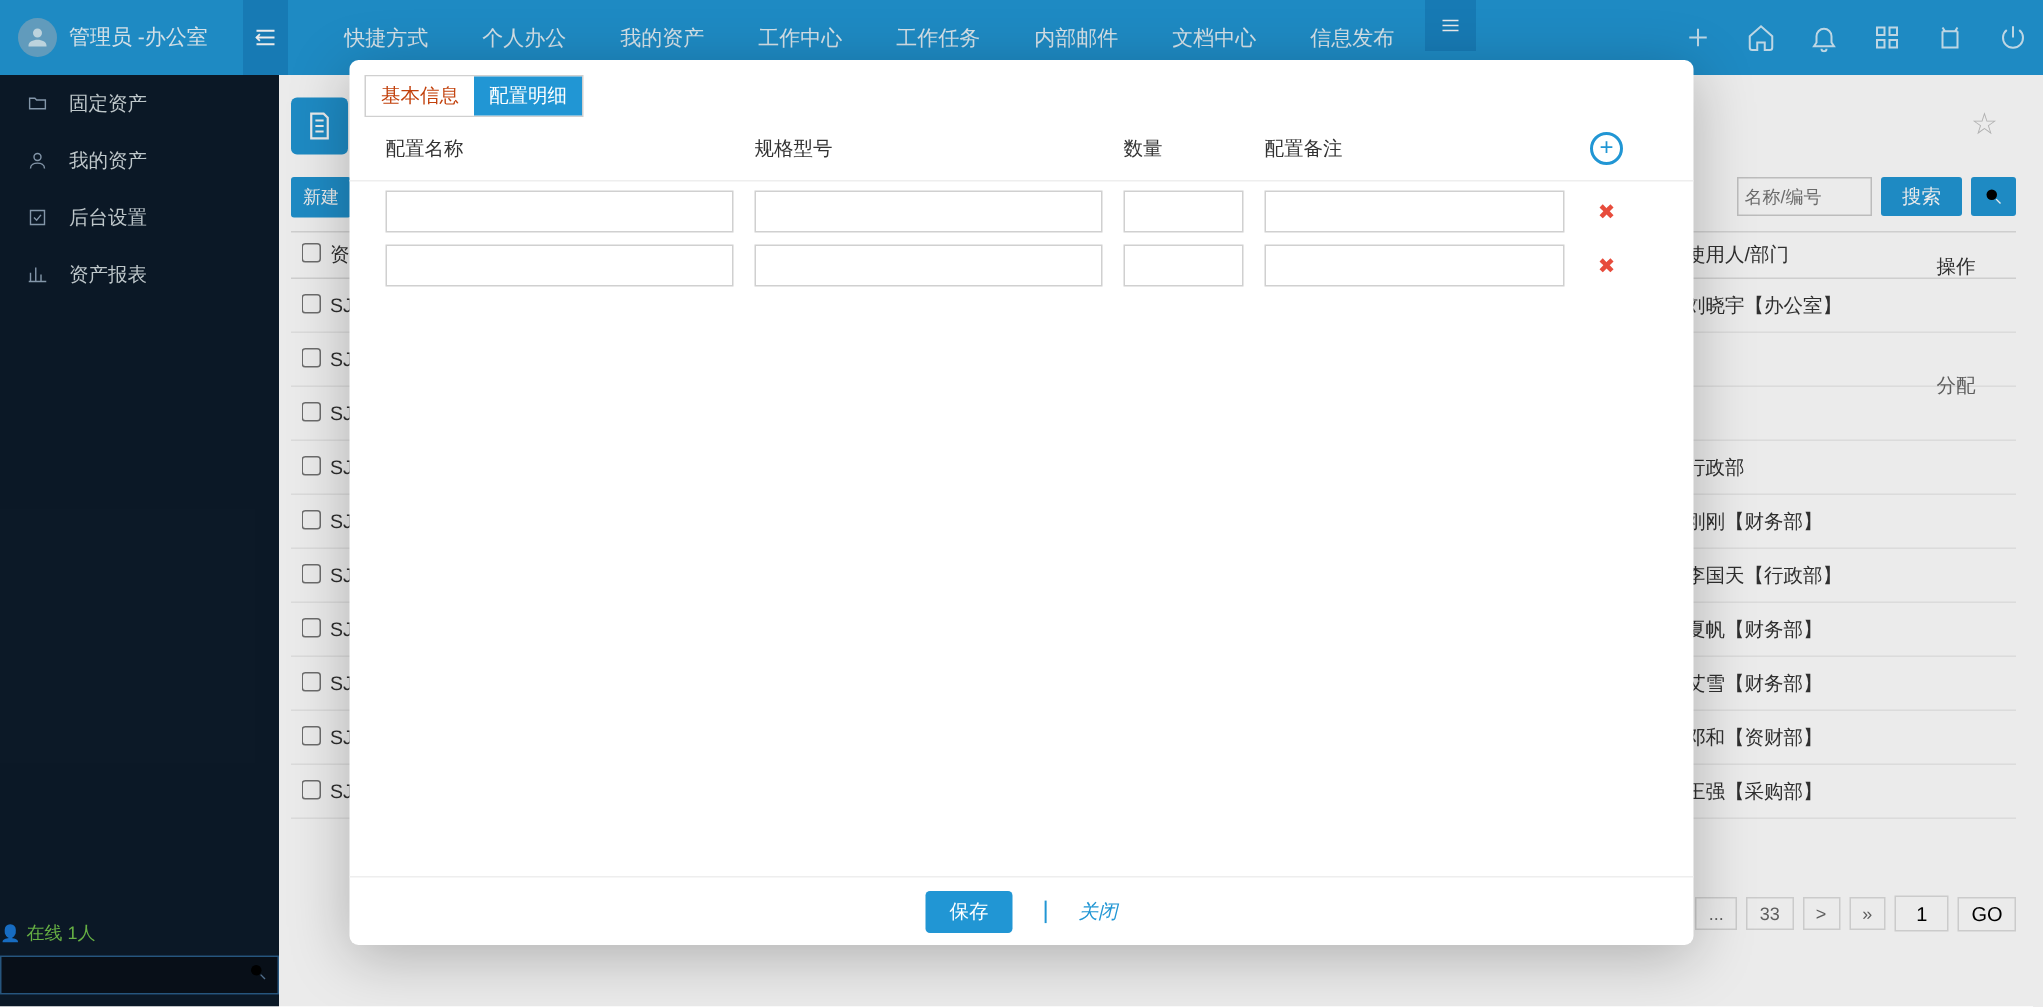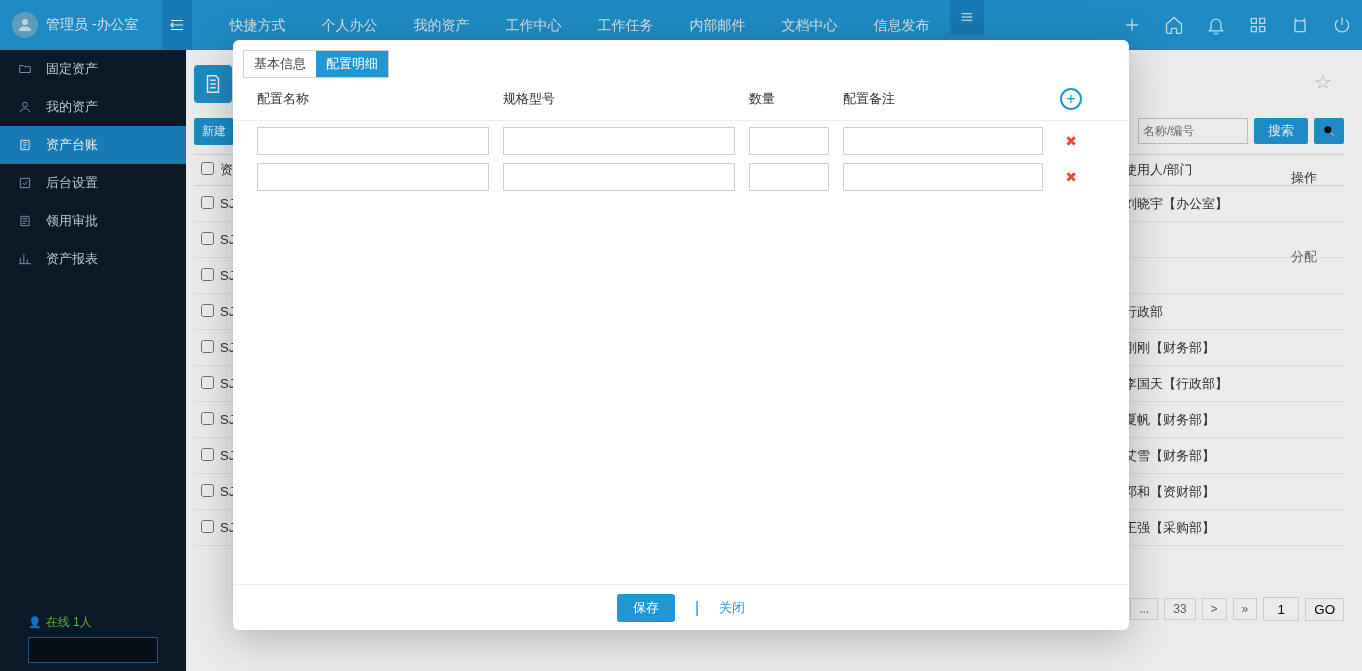--- a/index.html
+++ b/index.html
@@ -16,33 +16,33 @@
 .topnav-more { width: 34px; height: 34px; background: #1a85c4; display: flex; align-items: center; justify-content: center; margin-left: 2px; cursor: pointer; }
 .top-icons { position: absolute; right: 10px; top: 0; height: 50px; display: flex; align-items: center; gap: 22px; }
 .top-icons span { cursor: pointer; display: inline-flex; }
 
 
 .sidebar { position: absolute; top: 50px; left: 0; width: 186px; height: 621px; background: #0d1b2a; color: #cfd8dc; }
 .side-item { height: 38px; display: flex; align-items: center; padding-left: 18px; font-size: 13px; cursor: pointer; }
 .side-item.dark { background: #0d1b2a; }
 .side-item.active { background: #1a85c4; color: #fff; }
 .side-item .licon { width: 16px; margin-right: 12px; display: inline-flex; }
-.side-footer { position: absolute; bottom: 0; left: 0; width: 186px; padding: 8px 28px; }
+.side-footer { position: absolute; bottom: 0; left: 0; width: 186px; padding: 8px 0; }
 .online { font-size: 12px; color: #6fbf4a; margin-bottom: 6px; }
 .online::before { content: "👤"; font-size: 11px; color: #6fbf4a; margin-right: 4px; }
 .srch { height: 26px; border: 1px solid #2a5d88; background: #09111b; display: flex; align-items: center; padding: 0 6px; }
 .srch input { flex: 1; background: transparent; border: none; outline: none; color: #9fb3c8; font-size: 12px; }
 
 
 .main { position: absolute; top: 50px; left: 186px; right: 0; bottom: 0; background: #fff; }
 .page-badge { position: absolute; top: 15px; left: 8px; width: 38px; height: 38px; background: #2196d4; border-radius: 4px; display: flex; align-items: center; justify-content: center; }
 .star { position: absolute; top: 20px; right: 30px; color: #c0c0c0; font-size: 20px; }
 .newbtn { position: absolute; top: 68px; left: 8px; background: #2196d4; color: #fff; font-size: 12px; padding: 5px 8px; border-radius: 2px; cursor: pointer; }
 .search-strip { position: absolute; top: 68px; right: 18px; display: flex; gap: 6px; align-items: center; }
-.search-strip input { width: 110px; height: 26px; border: 1px solid #ccc; font-size: 12px; padding: 0 4px; outline: none; }
+.search-strip input { width: 90px; height: 26px; border: 1px solid #ccc; font-size: 12px; padding: 0 4px; outline: none; }
 .search-strip .sbtn { background: #2196d4; color: #fff; height: 26px; padding: 0 14px; font-size: 13px; display: flex; align-items: center; border-radius: 2px; cursor: pointer; }
 .search-strip .sicon { background: #2196d4; color: #fff; height: 26px; width: 30px; display: flex; align-items: center; justify-content: center; border-radius: 2px; cursor: pointer; }
 .thead { position: absolute; top: 104px; left: 8px; right: 18px; height: 32px; display: flex; align-items: center; font-size: 13px; color: #333; border-top: 1px solid #e0e0e0; border-bottom: 1px solid #e0e0e0; }
 .thead .chk { width: 26px; text-align: center; }
 .thead .c1 { flex: 1; }
 .thead .c2 { width: 140px; }
 .thead .c3 { width: 80px; text-align: center; margin-top: 15px; }
 .rows { position: absolute; top: 136px; left: 8px; right: 18px; }
 .trow { height: 36px; display: flex; align-items: center; border-bottom: 1px solid #eee; font-size: 13px; color: #333; }
 .trow .chk { width: 26px; text-align: center; }
@@ -53,42 +53,42 @@
 .pager span, .pager button { border: 1px solid #ddd; padding: 3px 8px; background: #fff; cursor: pointer; }
 .pager input { width: 36px; height: 24px; border: 1px solid #ddd; text-align: center; }
 
 
 .overlay { position: absolute; inset: 0; background: rgba(0,0,0,0.08); }
 .modal { position: absolute; top: 40px; left: 50%; transform: translateX(-50%); width: 896px; height: 590px; background: #fff; border-radius: 6px; box-shadow: 0 8px 40px rgba(0,0,0,0.25); display: flex; flex-direction: column; }
 .modal-head { height: 42px; display: flex; align-items: center; padding: 0 16px; border-bottom: 1px solid #eee; font-size: 14px; color: #333; font-weight: 500; }
 .modal-head .close { margin-left: auto; font-size: 20px; color: #666; cursor: pointer; line-height: 1; }
 .modal-tabs { padding: 10px 10px 0; }
 .tabgroup { display: inline-flex; border: 1px solid #d0d0d0; }
-.tab { font-size: 13px; padding: 4px 10px; cursor: pointer; background: #fff; color: #404040; }
+.tab { font-size: 13px; padding: 4px 10px; cursor: pointer; background: #fff; color: #c2410c; }
 .tab.active { background: #2196d4; color: #fff; }
 .grid-head { display: flex; padding: 10px 36px 10px 24px; border-bottom: 1px solid #eee; font-size: 13px; color: #333; font-weight: 500; align-items: center; }
 .gh-name { width: 246px; }
 .gh-spec { width: 246px; }
 .gh-qty { width: 94px; }
 .gh-note { width: 214px; }
 .gh-add { width: 28px; text-align: center; color: #2196d4; }
 .addbtn { width: 22px; height: 22px; border: 2px solid #2196d4; border-radius: 50%; display: inline-flex; align-items: center; justify-content: center; color: #2196d4; font-size: 16px; cursor: pointer; line-height: 1; }
 .grid-body { padding: 6px 20px 0 24px; }
 .grow { display: flex; align-items: center; margin-bottom: 8px; }
 .grow input { height: 28px; border: 1px solid #d0d0d0; padding: 0 6px; font-size: 13px; outline: none; }
 .grow .i-name { width: 232px; margin-right: 14px; }
 .grow .i-spec { width: 232px; margin-right: 14px; }
 .grow .i-qty { width: 80px; margin-right: 14px; }
 .grow .i-note { width: 200px; margin-right: 14px; }
 .grow .del { color: #e74c3c; cursor: pointer; font-size: 14px; width: 28px; text-align: center; }
 .modal-body { flex: 1; overflow: auto; }
 .modal-foot { height: 46px; border-top: 1px solid #eee; display: flex; align-items: center; justify-content: center; gap: 20px; }
 .btn-save { background: #2196d4; color: #fff; border: none; padding: 5px 16px; font-size: 13px; border-radius: 3px; cursor: pointer; }
 .divider { color: #2196d4; }
-.btn-close { color: #2196d4; cursor: pointer; font-size: 13px; }
+.btn-close { color: #2196d4; cursor: pointer; font-size: 13px; font-style: italic; }
 
 input[type=checkbox] { width: 13px; height: 13px; }
 svg.stroke path { stroke: currentColor; fill: none; stroke-width: 1.6; }
 </style>
 </head>
 <body>
 
 <div class="topbar">
   <div class="avatar">
     <svg viewBox="0 0 24 24">
@@ -161,43 +161,27 @@
     <span>固定资产</span>
   </div>
   <div class="side-item dark">
     <span class="licon">
         <svg width="14" height="14" viewBox="0 0 24 24" class="stroke" style="color:#8fa3b8">
           <path d="M12 12a4 4 0 100-8 4 4 0 000 8zM4 21c0-4 4-6 8-6s8 2 8 6"></path>
         </svg>
       </span>
     <span>我的资产</span>
   </div>
-  <div class="side-item active">
-    <span class="licon">
-        <svg width="14" height="14" viewBox="0 0 24 24" class="stroke" style="color:#fff">
-          <path d="M5 4h14v16H5zM9 8h6M9 12h6M9 16h4"></path>
-        </svg>
-      </span>
-    <span>资产台账</span>
-  </div>
   <div class="side-item dark">
     <span class="licon">
         <svg width="14" height="14" viewBox="0 0 24 24" class="stroke" style="color:#8fa3b8">
           <path d="M4 4h16v16H4zM8 12l3 3 5-6"></path>
         </svg>
       </span>
     <span>后台设置</span>
-  </div>
-  <div class="side-item dark">
-    <span class="licon">
-        <svg width="14" height="14" viewBox="0 0 24 24" class="stroke" style="color:#8fa3b8">
-          <path d="M5 4h14v16H5zM8 8h8M8 12h8M8 16h5"></path>
-        </svg>
-      </span>
-    <span>领用审批</span>
   </div>
   <div class="side-item dark">
     <span class="licon">
         <svg width="14" height="14" viewBox="0 0 24 24" class="stroke" style="color:#8fa3b8">
           <path d="M4 20V10M10 20V4M16 20v-8M22 20H2"></path>
         </svg>
       </span>
     <span>资产报表</span>
   </div>
   <div class="side-footer">

